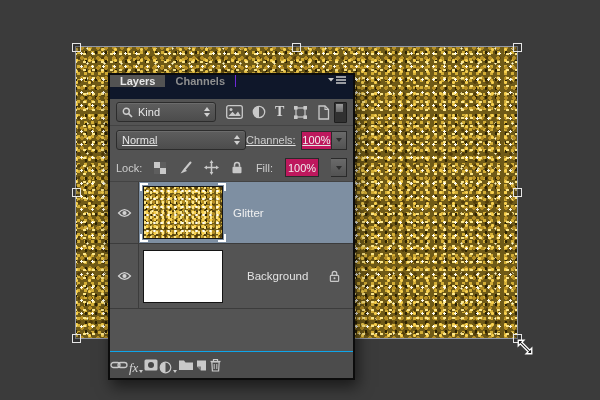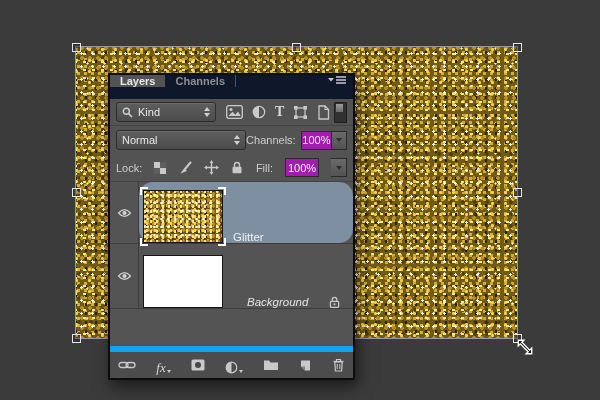--- a/index.html
+++ b/index.html
@@ -30,60 +30,60 @@
          border:2px solid #0c0c0c;z-index:3;box-shadow:3px 7px 14px rgba(0,0,0,.55);
          display:flex;flex-direction:column;color:#e3e3e3;font-size:11px;}
 
   .tabbar{height:24px;background:#0f172a;display:flex;align-items:flex-start;flex:0 0 auto;}
   .tab{display:flex;align-items:center;padding:0 10px;color:#8f8f8f;cursor:default;border-right:1px solid #6d28d9;font-weight:bold;}
   .tab.active{background:#535353;color:#e8e8e8;border-right:none;font-weight:bold;}
   .panel-menu{margin-left:auto;display:flex;align-items:center;padding:0 6px;}
 
   .row{display:flex;align-items:center;padding:0 6px;flex:0 0 auto;}
   .filter-row{height:26px;border-bottom:1px solid #434343;gap:0;}
-  .blend-row{height:28px;}
+  .blend-row{height:28px;text-decoration:underline;}
   .lock-row{height:27px;border-bottom:1px solid #434343;gap:12px;}
 
   .dd{height:18px;background:linear-gradient(#5e5e5e,#4c4c4c);border:1px solid #2c2c2c;border-radius:3px;
       display:flex;align-items:center;padding:0 5px;box-shadow:inset 0 1px 0 rgba(255,255,255,.09);color:#e6e6e6;}
   .dd .spin{margin-left:auto;display:flex;flex-direction:column;gap:2px;padding-left:6px;}
   .tri-up{width:0;height:0;border-left:3.5px solid transparent;border-right:3.5px solid transparent;border-bottom:4px solid #d0d0d0;}
   .tri-dn{width:0;height:0;border-left:3.5px solid transparent;border-right:3.5px solid transparent;border-top:4px solid #d0d0d0;}
   .dd-kind{width:88px;gap:5px;}
   .dd-mode{width:128px;}
 
   .ficons{display:flex;align-items:center;gap:9px;margin-left:10px;}
   .label{color:#cdcdcd;}
-  .vbox{width:32px;height:17px;background:#a21caf;border:1px solid #2a2a2a;color:#efefef;
+  .vbox{width:32px;height:17px;background:#be185d;border:1px solid #2a2a2a;color:#efefef;
         display:flex;align-items:center;justify-content:center;}
   .abtn{width:16px;height:19px;background:linear-gradient(#6a6a6a,#525252);border:1px solid #2a2a2a;border-left:none;
         display:flex;align-items:center;justify-content:center;box-sizing:border-box;}
   .abtn .tri-dn{border-top-color:#2d2d2d;border-left-width:3px;border-right-width:3px;}
 
   .layers-list{flex:1 1 auto;background:#545454;display:flex;flex-direction:column;overflow:hidden;}
   .layer-row{display:flex;align-items:stretch;height:61px;border-bottom:1px solid #3c3c3c;flex:0 0 auto;}
   .layer-row.bg-row{height:64px;}
   .eye-col{width:28px;flex:0 0 auto;border-right:1px solid #3c3c3c;display:flex;align-items:center;justify-content:center;}
-  .row-main{flex:1;display:flex;align-items:flex-end;padding-left:4px;border-radius:14px;}
+  .row-main{flex:1;display:flex;align-items:center;padding-left:4px;}
   .row-main.selected{background:#7e8fa2;}
   .thumb-wrap{position:relative;width:80px;height:53px;flex:0 0 auto;margin-left:0;}
   .thumb{position:absolute;inset:0;border:1px solid #141414;box-sizing:border-box;}
   .thumb.white{background:#ffffff;}
   .thumb-glitter{background-size:7px 8px,6px 5px,8px 7px,5px 6px,6px 6px,8px 8px,11px 10px,5px 5px;}
   .br{position:absolute;width:6px;height:6px;z-index:2;}
   .br.tl{left:-3px;top:-3px;border-left:2px solid #fff;border-top:2px solid #fff;}
   .br.tr{right:-3px;top:-3px;border-right:2px solid #fff;border-top:2px solid #fff;}
   .br.bl{left:-3px;bottom:-3px;border-left:2px solid #fff;border-bottom:2px solid #fff;}
   .br.brc{right:-3px;bottom:-3px;border-right:2px solid #fff;border-bottom:2px solid #fff;}
   .layer-name{margin-left:10px;color:#f0f0f0;font-size:11.5px;}
-  .layer-name.italic{font-style:italic;color:#e2e2e2;margin-left:24px;}
+  .layer-name.italic{color:#e2e2e2;margin-left:24px;}
   .row-lock{margin-left:auto;margin-right:13px;display:flex;align-items:center;}
 
-  .bottom-bar{height:26px;background:#4c4c4c;border-top:6px solid #0ea5e9;display:flex;align-items:center;
-              justify-content:center;gap:20px;flex:0 0 auto;}
+  .bottom-bar{height:26px;background:#4c4c4c;border-top:1px solid #0ea5e9;display:flex;align-items:center;
+              gap:1px;flex:0 0 auto;}
   .bicon{display:flex;align-items:center;justify-content:center;height:18px;}
   .fx-wrap{display:flex;align-items:flex-end;gap:1px;}
   .fx-text{font-family:"Liberation Serif",serif;font-style:italic;font-size:13px;color:#d6d6d6;line-height:13px;}
   .mini-tri{width:0;height:0;border-left:2.5px solid transparent;border-right:2.5px solid transparent;border-top:3.5px solid #c9c9c9;margin-bottom:1px;}
 
   .toggle{width:11px;height:19px;background:#313131;border:1px solid #1e1e1e;border-radius:1px;margin-left:auto;position:relative;}
   .toggle .knob{position:absolute;left:1px;top:1px;width:7px;height:8px;background:linear-gradient(#9c9c9c,#6b6b6b);}
 
   .ticon{display:flex;align-items:center;justify-content:center;}
   .t-glyph{font-family:"Liberation Serif",serif;font-weight:bold;font-size:14px;color:#d8d8d8;line-height:14px;}

